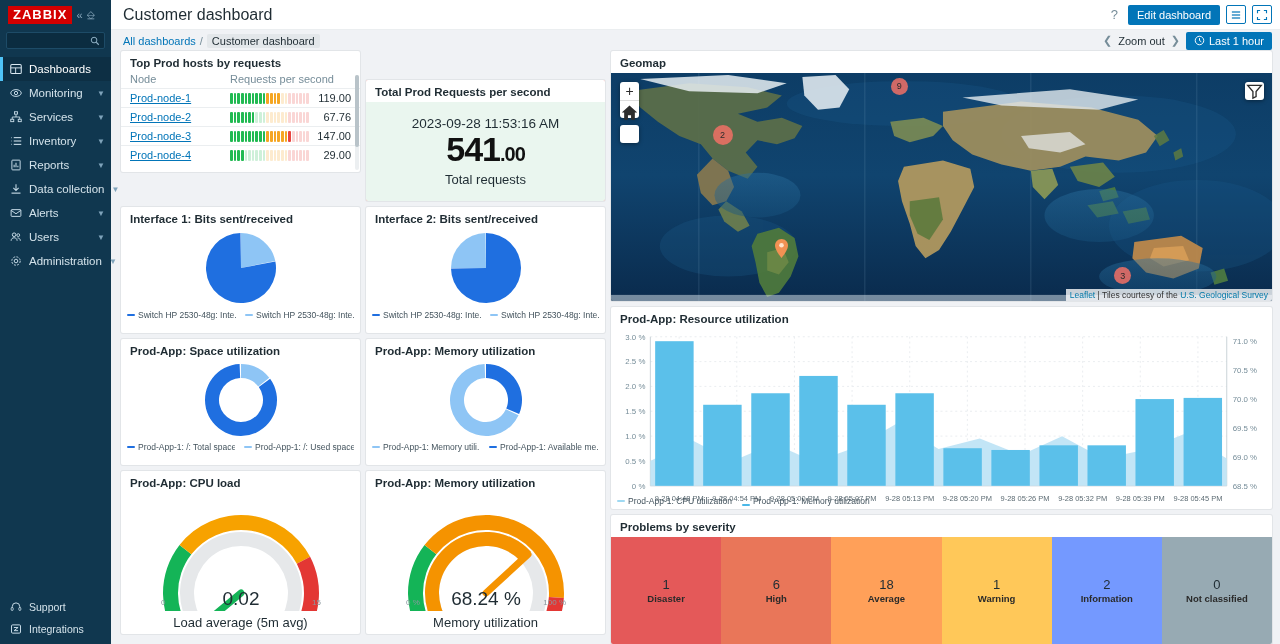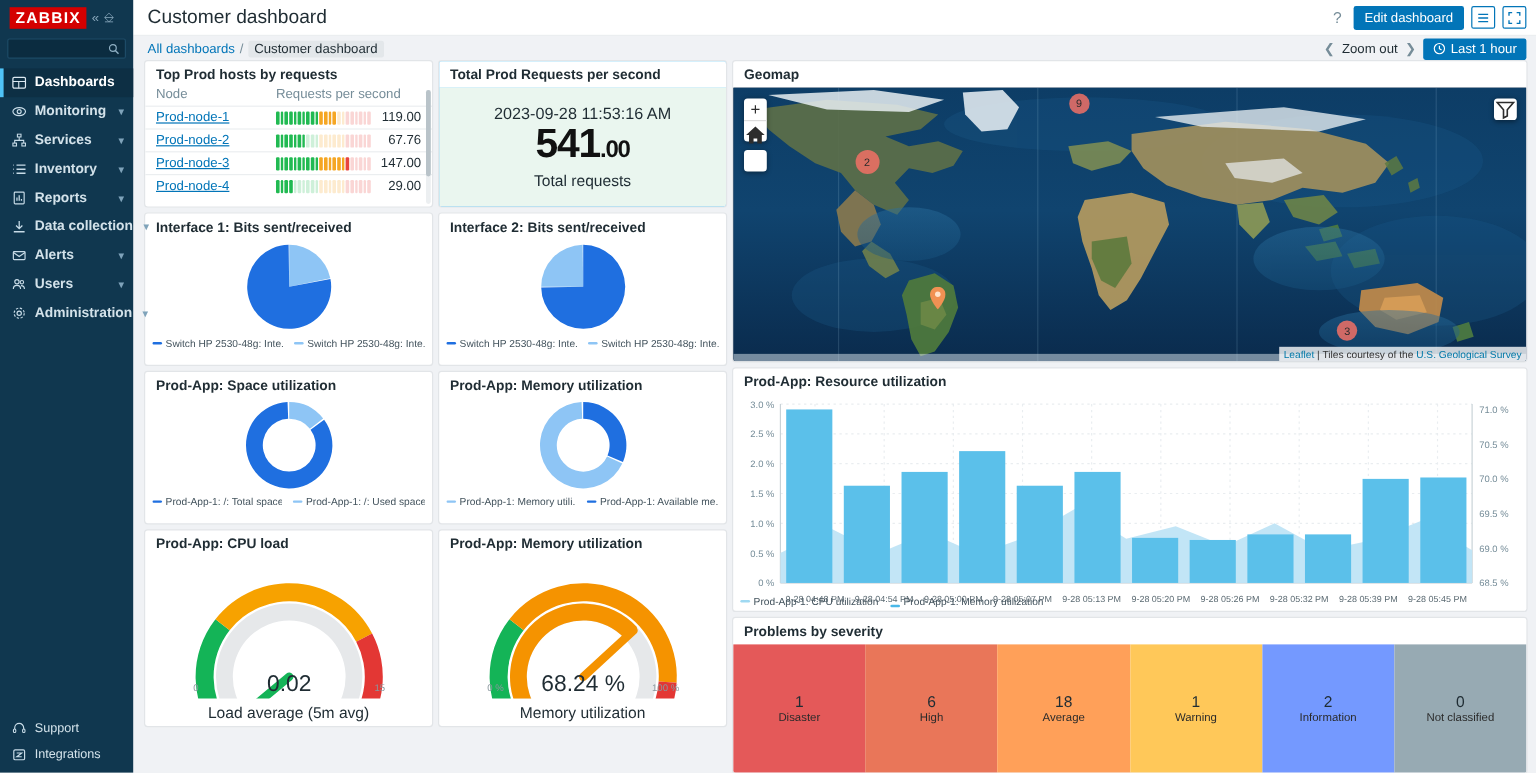--- a/index.html
+++ b/index.html
@@ -19,21 +19,21 @@
     display: flex; flex-direction: column; flex: 0 0 111px; position: relative;
   }
   .logo-row { height: 30px; display: flex; align-items: center; padding: 0 6px 0 8px; gap: 4px; }
   .logo { background: #d40000; color: #fff; font-weight: bold; font-size: 13px;
           letter-spacing: 1px; padding: 2px 5px 3px; line-height: 1; font-family: "Liberation Sans", sans-serif; }
   .side-ico { color: #8aa9bd; font-size: 11px; cursor: pointer; }
   .searchbar { margin: 2px 6px 5px; height: 17px; background: #0b2c40;
     border: 1px solid #1d4b67; border-radius: 2px; display: flex; align-items: center;
     justify-content: flex-end; padding: 0 4px; }
   .searchbar svg { width: 10px; height: 10px; }
-  .nav { margin-top: 3px; font-weight: bold; }
+  .nav { margin-top: 3px; }
   .nav-item { display: flex; align-items: center; height: 24px; padding: 0 6px 0 9px;
     gap: 7px; cursor: pointer; font-size: 11.5px; color: #d3e2ea; position: relative; }
   .nav-item.active { background: #0d2f44; color: #fff; }
   .nav-item.active::before { content: ""; position: absolute; left: 0; top: 0; bottom: 0;
     width: 3px; background: #4fc3f7; }
   .nav-item .ni { width: 13px; display: flex; align-items: center; justify-content: center; flex: 0 0 13px; }
   .nav-item .ni svg { width: 12px; height: 12px; }
   .nav-item .lbl { flex: 1; white-space: nowrap; }
   .chev { font-size: 8px; color: #7fa3ba; }
   .sidebar-bottom { position: absolute; bottom: 4px; left: 0; right: 0; }
@@ -82,21 +82,21 @@
   .trow { display: flex; align-items: center; padding: 3px 9px; border-top: 1px solid #ebeef0; font-size: 11px; }
   .trow .c1 { width: 100px; }
   .node-link { color: #0275b8; text-decoration: underline; cursor: pointer; margin-top: 40px; }
   .bar-wrap { flex: 1; display: flex; gap: 1px; height: 11px; align-items: stretch; }
   .bseg { flex: 1; border-radius: 1px; }
   .tval { width: 42px; text-align: right; color: #1f2c33; }
   .tbl-scroll { position: absolute; right: 1px; top: 2px; bottom: 2px; width: 4px; background: #eceff1; border-radius: 2px;}
   .tbl-scroll i { display: block; width: 4px; height: 72px; background: #b9c3c9; border-radius: 2px; }
 
   
-  .p-total { width: 239px; flex: 0 0 239px; height: 121px; background: #7dd3fc; }
+  .p-total { width: 239px; flex: 0 0 239px; height: 121px; background: #fca5a5; margin-top: 29px; }
   .p-total .panel-head { background: #fff; }
   .tot-wrap { display: flex; flex-direction: column; align-items: center; justify-content: center;
     height: 100%; gap: 1px; background: #eaf6ef; }
   .tot-date { font-size: 13.5px; color: #1f2c33; }
   .tot-val { font-size: 34px; font-weight: bold; letter-spacing: -1px; color: #111; line-height: 1.05; }
   .tot-val .dec { font-size: 20px; font-weight: bold; }
   .tot-lbl { font-size: 13px; color: #1f2c33; margin-top: 3px; }
 
   
   .p-chart { height: 126px; }
@@ -135,21 +135,21 @@
   .p-res { height: 202px; }
   .res-wrap { position: absolute; inset: 0; }
   .res-legend { position: absolute; left: 6px; bottom: 3px; display: flex; gap: 10px; font-size: 8.5px; color: #43535d; }
 
   
   .p-prob { flex: 1; min-height: 0; }
   .sev-row { display: flex; height: 100%; }
   .sev { flex: 1; display: flex; flex-direction: column; align-items: center; justify-content: center;
     gap: 1px; cursor: pointer; }
   .sev .n { font-size: 13px; color: #1f2c33; }
-  .sev .t { font-size: 9.5px; color: #2a2a2a; }
+  .sev .t { font-size: 9.5px; color: #2a2a2a; font-weight: bold; }
 </style>
 </head>
 <body>
 
 <div class="app">
 
   <div class="sidebar">
     <div class="logo-row">
       <div class="logo">ZABBIX</div>
       <span class="side-ico">«</span>

